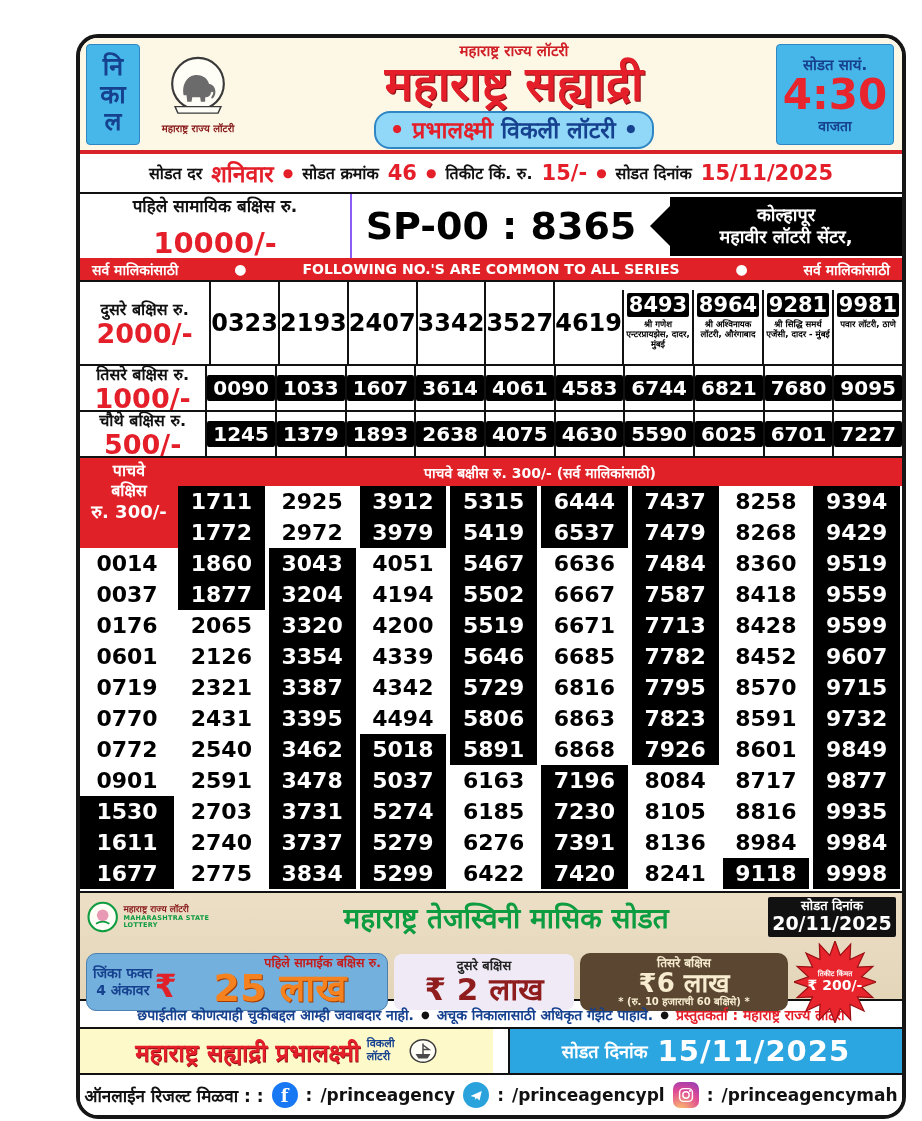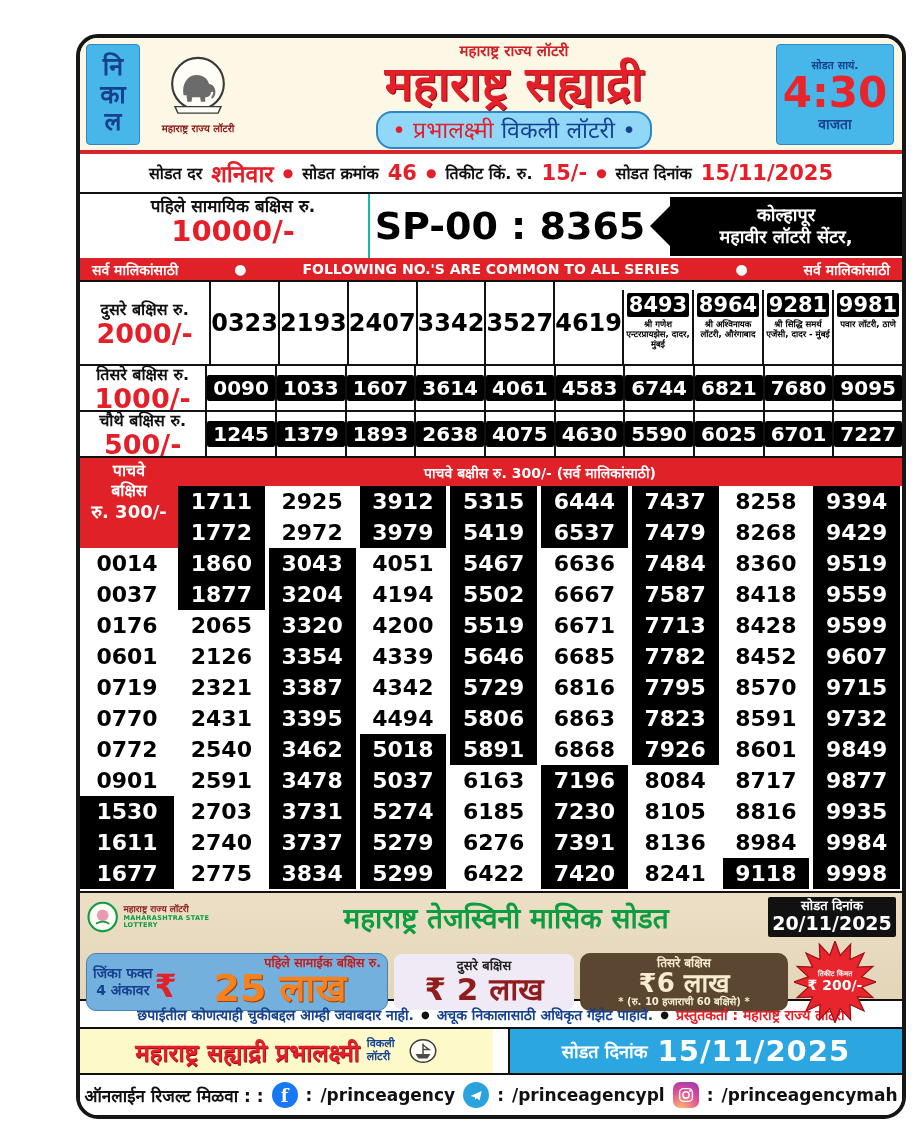--- a/index.html
+++ b/index.html
@@ -7,34 +7,34 @@
   .card{position:absolute;left:76px;top:34px;width:830px;border:4px solid #161616;border-radius:22px;overflow:hidden;background:#fff;box-sizing:border-box;}
   
   .header{display:flex;background:#fdf8e6;height:112px;align-items:stretch;padding:6px 8px 5px 6px;box-sizing:border-box;gap:4px;}
   .nikal{background:#47b7e9;width:52px;display:flex;flex-direction:column;align-items:center;justify-content:center;border-radius:4px;border:1px solid #2f86c4;}
   .nikal span{color:#16418f;font-weight:bold;font-size:25px;line-height:1.1;}
   .logo-wrap{width:108px;display:flex;flex-direction:column;align-items:center;justify-content:center;}
   .logo-caption{font-size:10px;font-weight:bold;color:#8a1c1c;white-space:nowrap;}
   .header-center{flex:1;display:flex;flex-direction:column;align-items:center;justify-content:center;min-width:0;}
   .small-title{color:#d01f26;font-size:15px;font-weight:bold;}
   .main-title{color:#e41f2a;font-size:47px;font-weight:bold;line-height:1.02;white-space:nowrap;text-shadow:1px 1px 0 #8a0f14;}
-  .subtitle-pill{margin-top:3px;background:#90d7f8;border:2px solid #2f86c4;border-radius:16px;padding:0 14px 2px;font-size:23px;font-weight:normal;white-space:nowrap;}
+  .subtitle-pill{margin-top:3px;background:#90d7f8;border:2px solid #2f86c4;border-radius:16px;padding:0 14px 2px;font-size:23px;font-weight:bold;white-space:nowrap;}
   .sub-red{color:#e41f2a;} .sub-blue{color:#16418f;}
   .time-box{background:#47b7e9;width:116px;border-radius:4px;border:1px solid #2f86c4;display:flex;flex-direction:column;align-items:center;justify-content:center;}
-  .time-caption{color:#16418f;font-size:11px;font-weight:bold;}
+  .time-caption{color:#16418f;font-size:15px;font-weight:bold;}
   .time-value{color:#e8252d;font-size:42px;font-weight:bold;line-height:1;}
   .time-unit{color:#16418f;font-size:14px;font-weight:bold;}
   .red-rule{height:4px;background:#d8232a;}
   
   .info-bar{display:flex;align-items:center;justify-content:center;gap:9px;height:38px;border-bottom:2px solid #111;font-weight:bold;background:#fff;}
   .info-k{font-size:16px;color:#111;} .info-day{font-size:23px;color:#e41f2a;} .info-v{font-size:21px;color:#e41f2a;}
   .isep{color:#e41f2a;font-size:12px;}
   
   .prize1{display:flex;height:64px;align-items:stretch;}
-  .p1-label{width:270px;border-right:2px solid #14b8a6;display:flex;flex-direction:column;align-items:center;justify-content:flex-start;padding-left:18px;}
+  .p1-label{width:270px;border-right:2px solid #8b5cf6;display:flex;flex-direction:column;align-items:center;justify-content:space-between;}
   .p1-l1{font-size:17px;font-weight:bold;color:#111;}
   .p1-amt{font-size:29px;color:#e41f2a;font-weight:bold;line-height:1;}
   .p1-num{flex:1;display:flex;align-items:center;justify-content:center;font-size:38px;font-weight:bold;color:#000;white-space:nowrap;}
   .p1-seller-wrap{display:flex;align-items:center;width:252px;}
   .arrow-left{width:0;height:0;border-top:20px solid transparent;border-bottom:20px solid transparent;border-right:20px solid #000;}
   .p1-seller{background:#000;color:#fff;flex:1;text-align:center;font-weight:bold;font-size:18px;padding:7px 2px;line-height:1.25;}
   
   .common-strip{background:#e02128;color:#fff;display:flex;justify-content:space-between;align-items:center;padding:0 12px;font-weight:bold;font-size:14px;height:22px;}
   
   .prize2{display:flex;border-top:2px solid #111;height:82px;align-items:stretch;}

